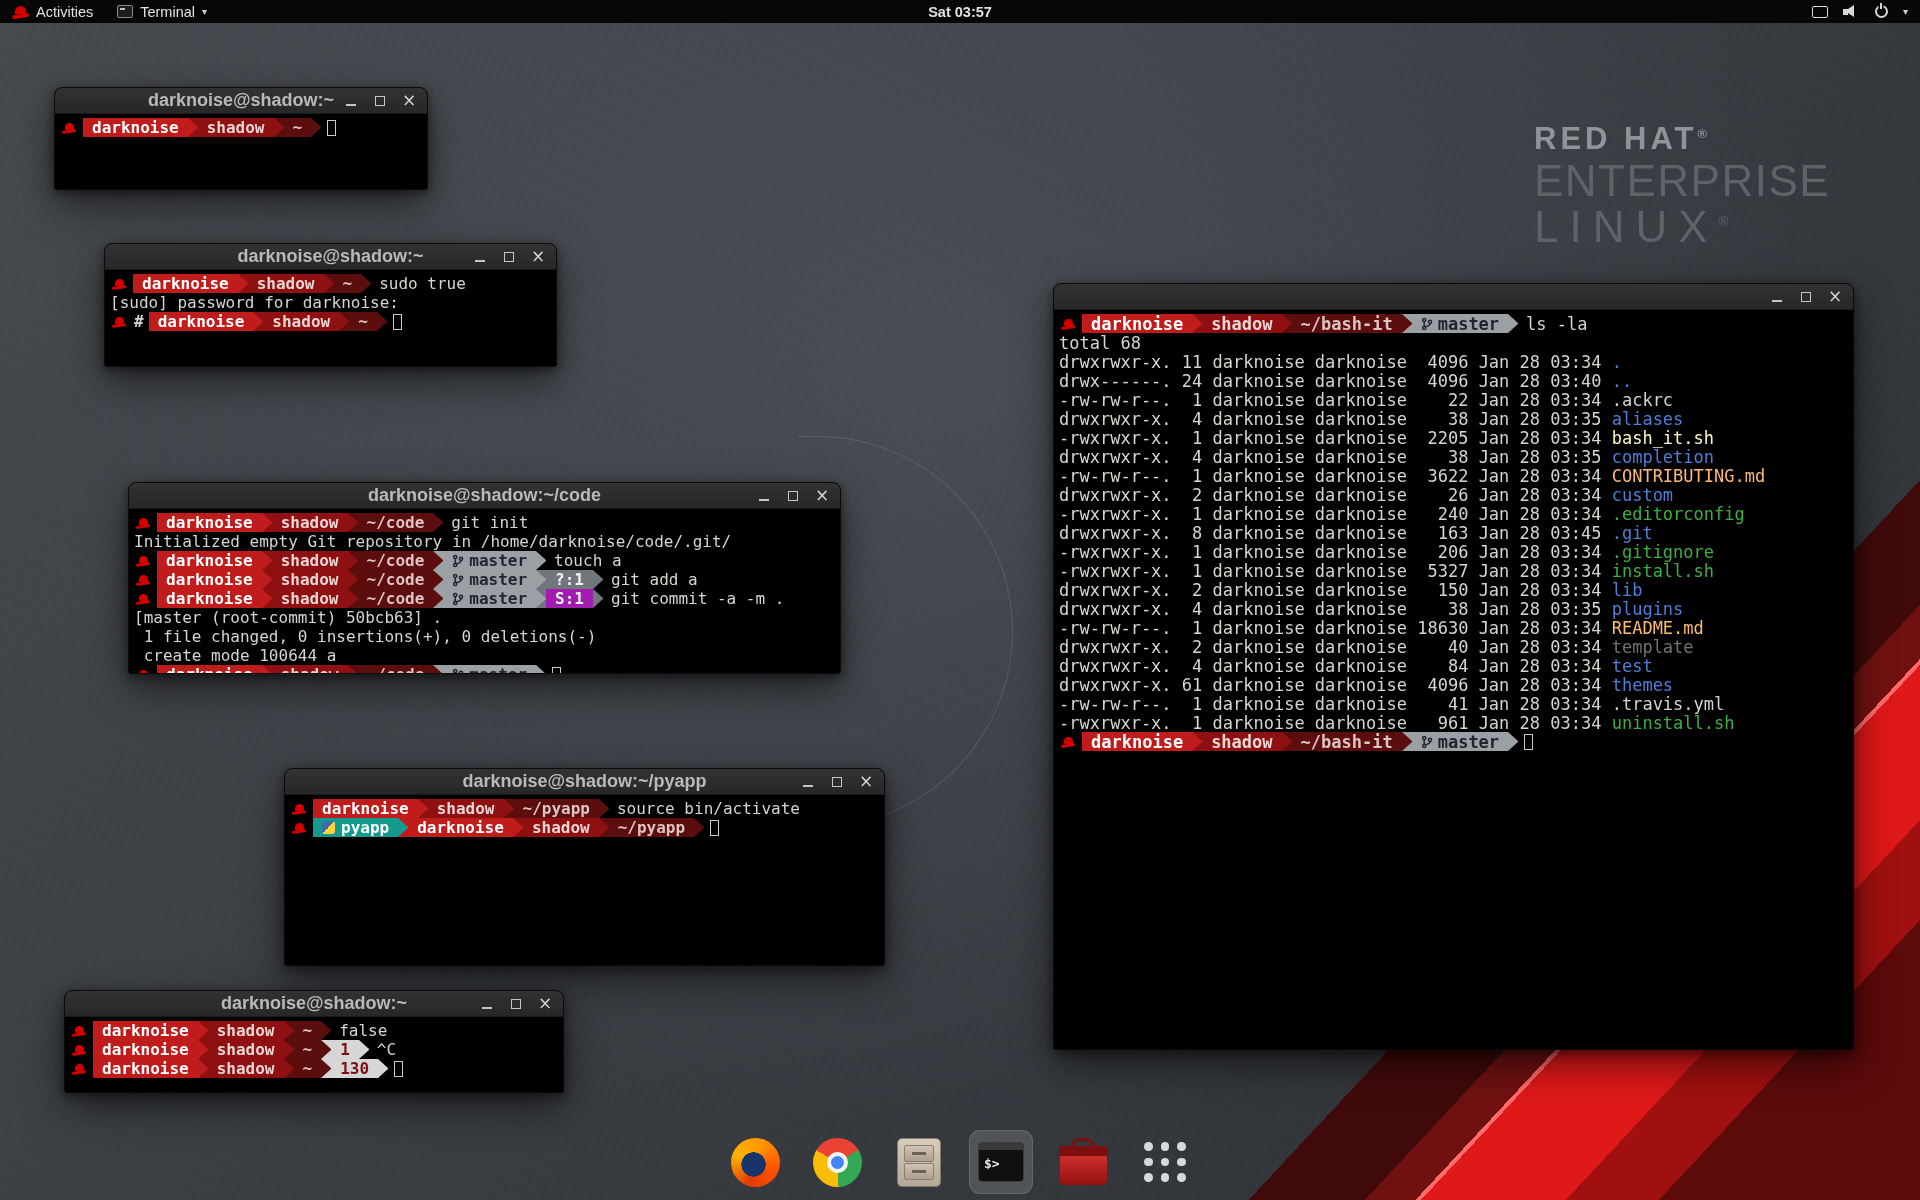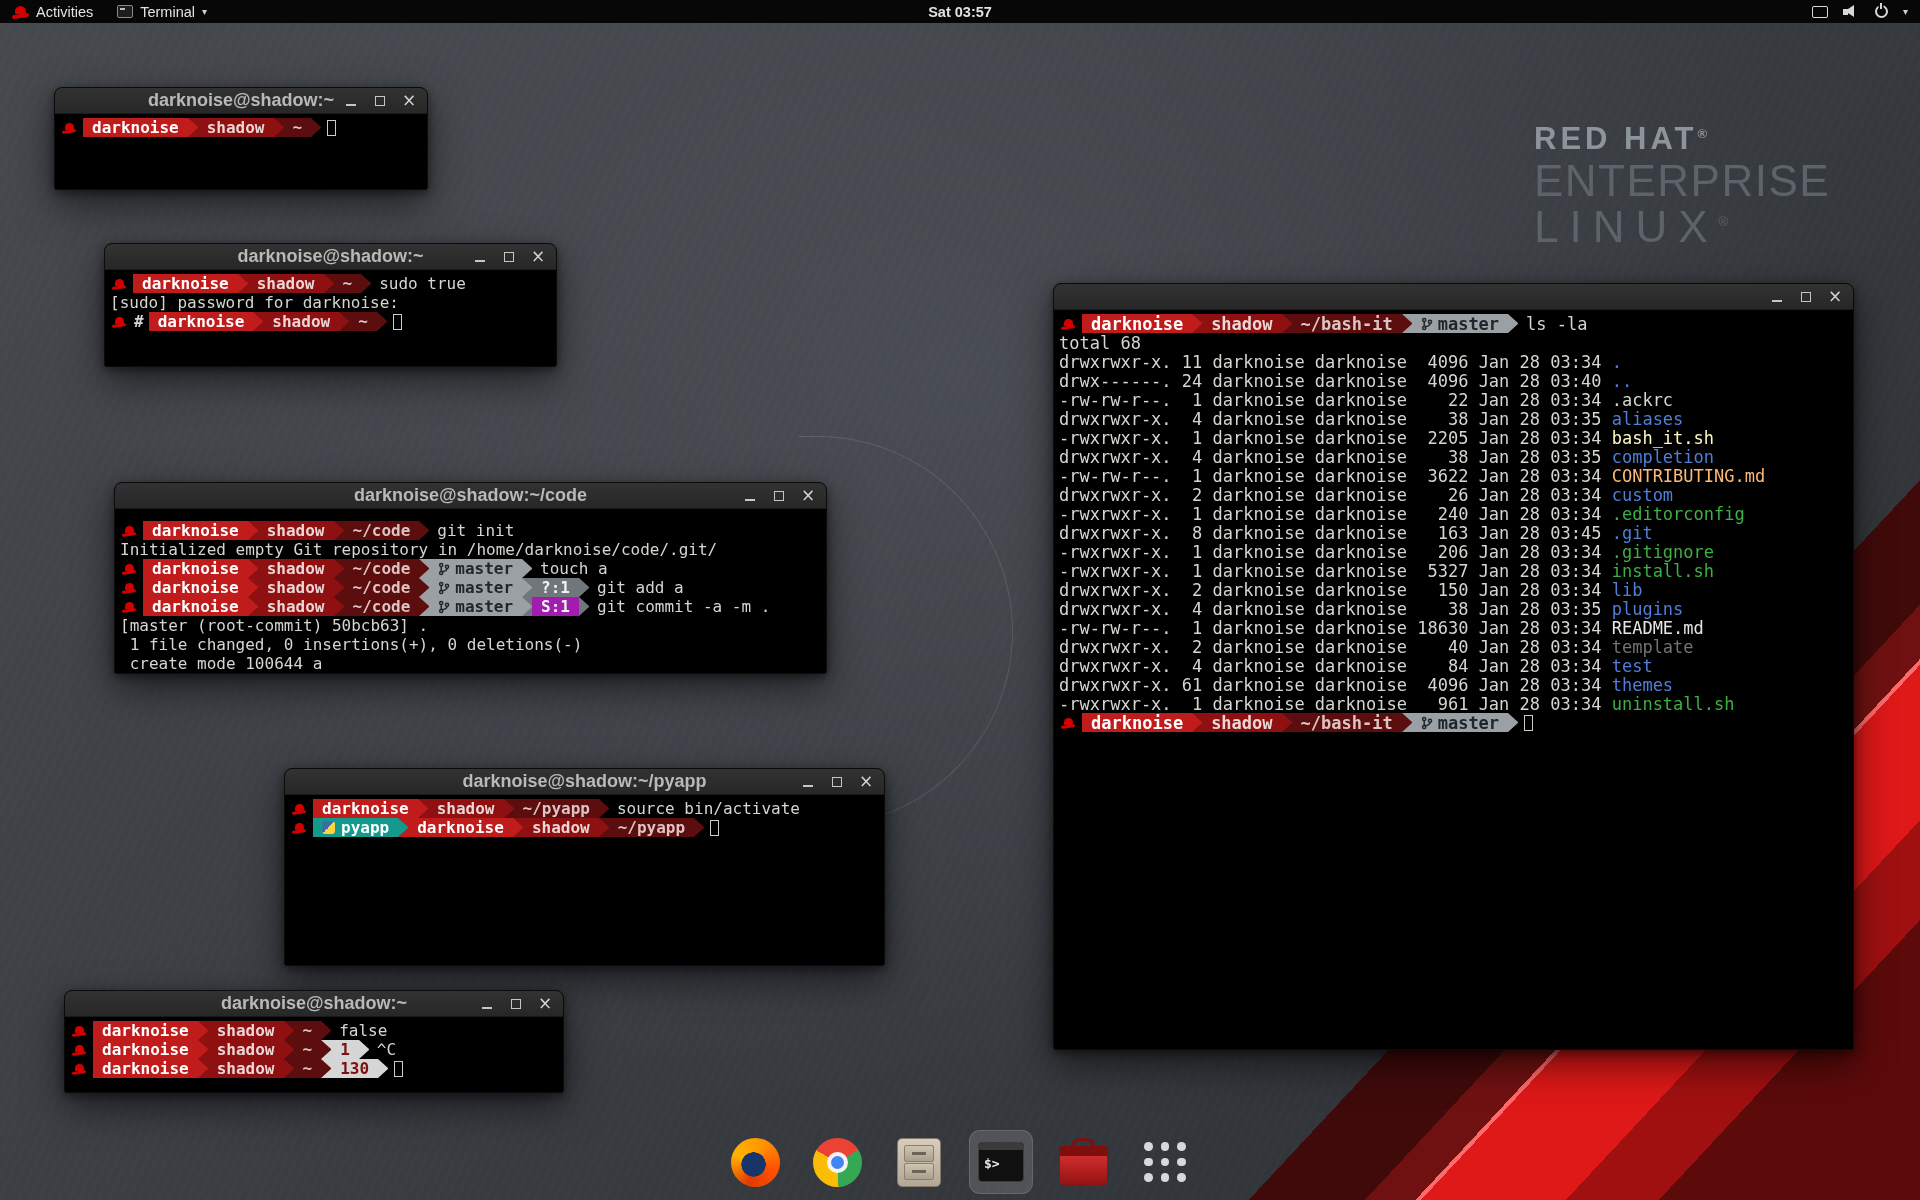--- a/index.html
+++ b/index.html
@@ -217,21 +217,21 @@
             <span class="g-close">×</span>
           </div>
         </div>
       </div>
       <div class="tcontent">
         <div class="tline"><span class="fedora sm"></span><span class="pseg" style="background: rgb(192, 28, 28); color: rgb(255, 255, 255);"><span>darknoise</span></span><span class="psep" style="border-left-color: rgb(192, 28, 28); background: rgb(143, 16, 16);"></span><span class="pseg" style="background: rgb(143, 16, 16); color: rgb(236, 214, 214);"><span>shadow</span></span><span class="psep" style="border-left-color: rgb(143, 16, 16); background: rgb(92, 13, 13);"></span><span class="pseg" style="background: rgb(92, 13, 13); color: rgb(221, 195, 195);"><span>~</span></span><span class="psep" style="border-left-color: rgb(92, 13, 13);"></span><span class="cmd">sudo true</span></div>
         <div class="tline"><span class="otext">[sudo] password for darknoise:</span></div>
         <div class="tline"><span class="fedora sm"></span><span class="pfx">#</span><span class="pseg" style="background: rgb(192, 28, 28); color: rgb(255, 255, 255);"><span>darknoise</span></span><span class="psep" style="border-left-color: rgb(192, 28, 28); background: rgb(143, 16, 16);"></span><span class="pseg" style="background: rgb(143, 16, 16); color: rgb(236, 214, 214);"><span>shadow</span></span><span class="psep" style="border-left-color: rgb(143, 16, 16); background: rgb(92, 13, 13);"></span><span class="pseg" style="background: rgb(92, 13, 13); color: rgb(221, 195, 195);"><span>~</span></span><span class="psep" style="border-left-color: rgb(92, 13, 13);"></span><span class="cur"></span></div>
       </div>
     </div>
-    <div class="twin" style="left: 114px; top: 459px; width: 713px; height: 192px; z-index: 12; gap: 8px; --lh: 19px; --fs: 16px;">
+    <div class="twin" style="left: 128px; top: 459px; width: 713px; height: 192px; z-index: 12; --lh: 19px; --fs: 16px;">
       <div class="tbar">
         <div class="ttitle">darknoise@shadow:~/code</div>
         <div class="tbtns">
           <div class="tbtn">
             <span class="g-min"></span>
           </div>
           <div class="tbtn">
             <span class="g-max"></span>
           </div>
           <div class="tbtn">
@@ -351,24 +351,25 @@
         <div class="tline"><span class="otext">-rwxrwxr-x.  1 darknoise darknoise  2205 Jan 28 03:34 </span><span class="otext" style="color: #fef9c3;">bash_it.sh</span></div>
         <div class="tline"><span class="otext">drwxrwxr-x.  4 darknoise darknoise    38 Jan 28 03:35 </span><span class="otext" style="color: rgb(79, 127, 217);">completion</span></div>
         <div class="tline"><span class="otext">-rw-rw-r--.  1 darknoise darknoise  3622 Jan 28 03:34 </span><span class="otext" style="color: #fdba74;">CONTRIBUTING.md</span></div>
         <div class="tline"><span class="otext">drwxrwxr-x.  2 darknoise darknoise    26 Jan 28 03:34 </span><span class="otext" style="color: rgb(79, 127, 217);">custom</span></div>
         <div class="tline"><span class="otext">-rwxrwxr-x.  1 darknoise darknoise   240 Jan 28 03:34 </span><span class="otext" style="color: rgb(60, 176, 67);">.editorconfig</span></div>
         <div class="tline"><span class="otext">drwxrwxr-x.  8 darknoise darknoise   163 Jan 28 03:45 </span><span class="otext" style="color: rgb(79, 127, 217);">.git</span></div>
         <div class="tline"><span class="otext">-rwxrwxr-x.  1 darknoise darknoise   206 Jan 28 03:34 </span><span class="otext" style="color: rgb(60, 176, 67);">.gitignore</span></div>
         <div class="tline"><span class="otext">-rwxrwxr-x.  1 darknoise darknoise  5327 Jan 28 03:34 </span><span class="otext" style="color: rgb(60, 176, 67);">install.sh</span></div>
         <div class="tline"><span class="otext">drwxrwxr-x.  2 darknoise darknoise   150 Jan 28 03:34 </span><span class="otext" style="color: rgb(79, 127, 217);">lib</span></div>
         <div class="tline"><span class="otext">drwxrwxr-x.  4 darknoise darknoise    38 Jan 28 03:35 </span><span class="otext" style="color: rgb(79, 127, 217);">plugins</span></div>
-        <div class="tline"><span class="otext">-rw-rw-r--.  1 darknoise darknoise 18630 Jan 28 03:34 </span><span class="otext" style="color: #e5e5e5;">README.md</span></div>
+        <div class="tline"><span class="otext">-rw-rw-r--.  1 darknoise darknoise 18630 Jan 28 03:34 </span><span class="otext" style="color: #fdba74;">README.md</span></div>
         <div class="tline"><span class="otext">drwxrwxr-x.  2 darknoise darknoise    40 Jan 28 03:34 </span><span class="otext" style="color: #737373;">template</span></div>
         <div class="tline"><span class="otext">drwxrwxr-x.  4 darknoise darknoise    84 Jan 28 03:34 </span><span class="otext" style="color: rgb(79, 127, 217);">test</span></div>
         <div class="tline"><span class="otext">drwxrwxr-x. 61 darknoise darknoise  4096 Jan 28 03:34 </span><span class="otext" style="color: rgb(79, 127, 217);">themes</span></div>
+        <div class="tline"><span class="otext">-rw-rw-r--.  1 darknoise darknoise    41 Jan 28 03:34 </span><span class="otext" style="color: rgb(211, 215, 207);">.travis.yml</span></div>
         <div class="tline"><span class="otext">-rwxrwxr-x.  1 darknoise darknoise   961 Jan 28 03:34 </span><span class="otext" style="color: rgb(60, 176, 67);">uninstall.sh</span></div>
         <div class="tline"><span class="fedora sm"></span><span class="pseg" style="background: rgb(192, 28, 28); color: rgb(255, 255, 255);"><span>darknoise</span></span><span class="psep" style="border-left-color: rgb(192, 28, 28); background: rgb(143, 16, 16);"></span><span class="pseg" style="background: rgb(143, 16, 16); color: rgb(236, 214, 214);"><span>shadow</span></span><span class="psep" style="border-left-color: rgb(143, 16, 16); background: rgb(92, 13, 13);"></span><span class="pseg" style="background: rgb(92, 13, 13); color: rgb(221, 195, 195);"><span>~/bash-it</span></span><span class="psep" style="border-left-color: rgb(92, 13, 13); background: rgb(154, 160, 164);"></span><span class="pseg" style="background: rgb(154, 160, 164); color: rgb(32, 38, 43);"><span class="bicon"><svg width="12" height="14" viewBox="0 0 12 14" aria-hidden="true">
                 <g fill="none" stroke="currentColor" stroke-width="1.5">
                   <circle cx="3.2" cy="3" r="1.6"></circle>
                   <circle cx="3.2" cy="11" r="1.6"></circle>
                   <circle cx="9" cy="4.8" r="1.6"></circle>
                   <path d="M3.2 4.6v4.8M9 6.4c0 2.4-2.6 3-5.8 3.2"></path>
                 </g>
               </svg></span><span>master</span></span><span class="psep" style="border-left-color: rgb(154, 160, 164);"></span><span class="cur"></span></div>
       </div>

